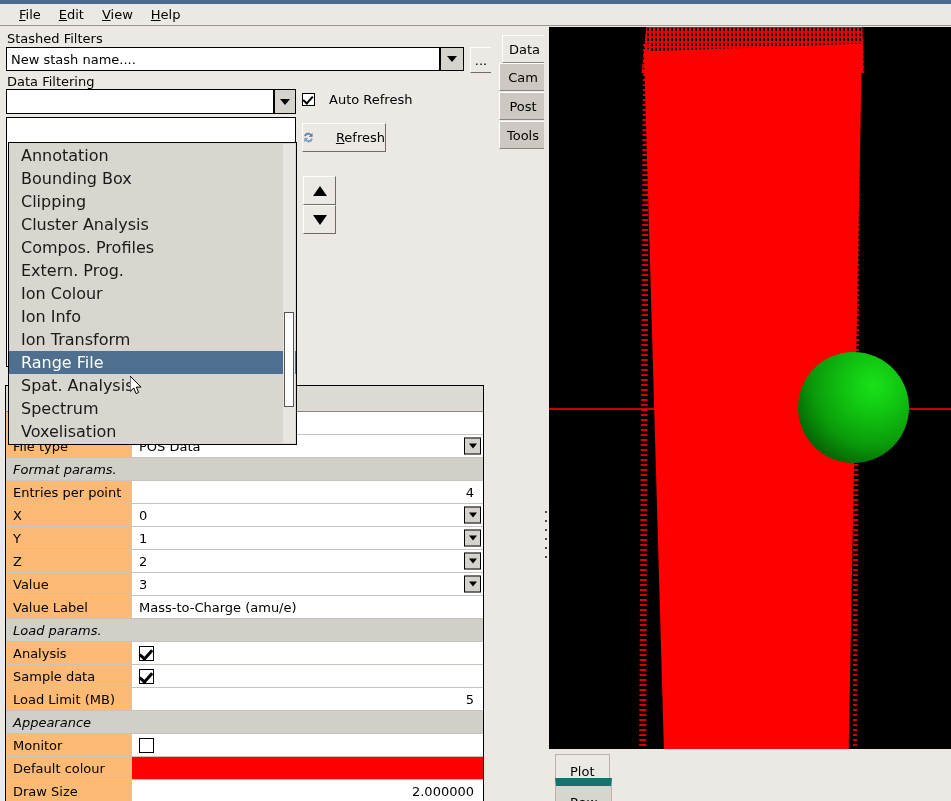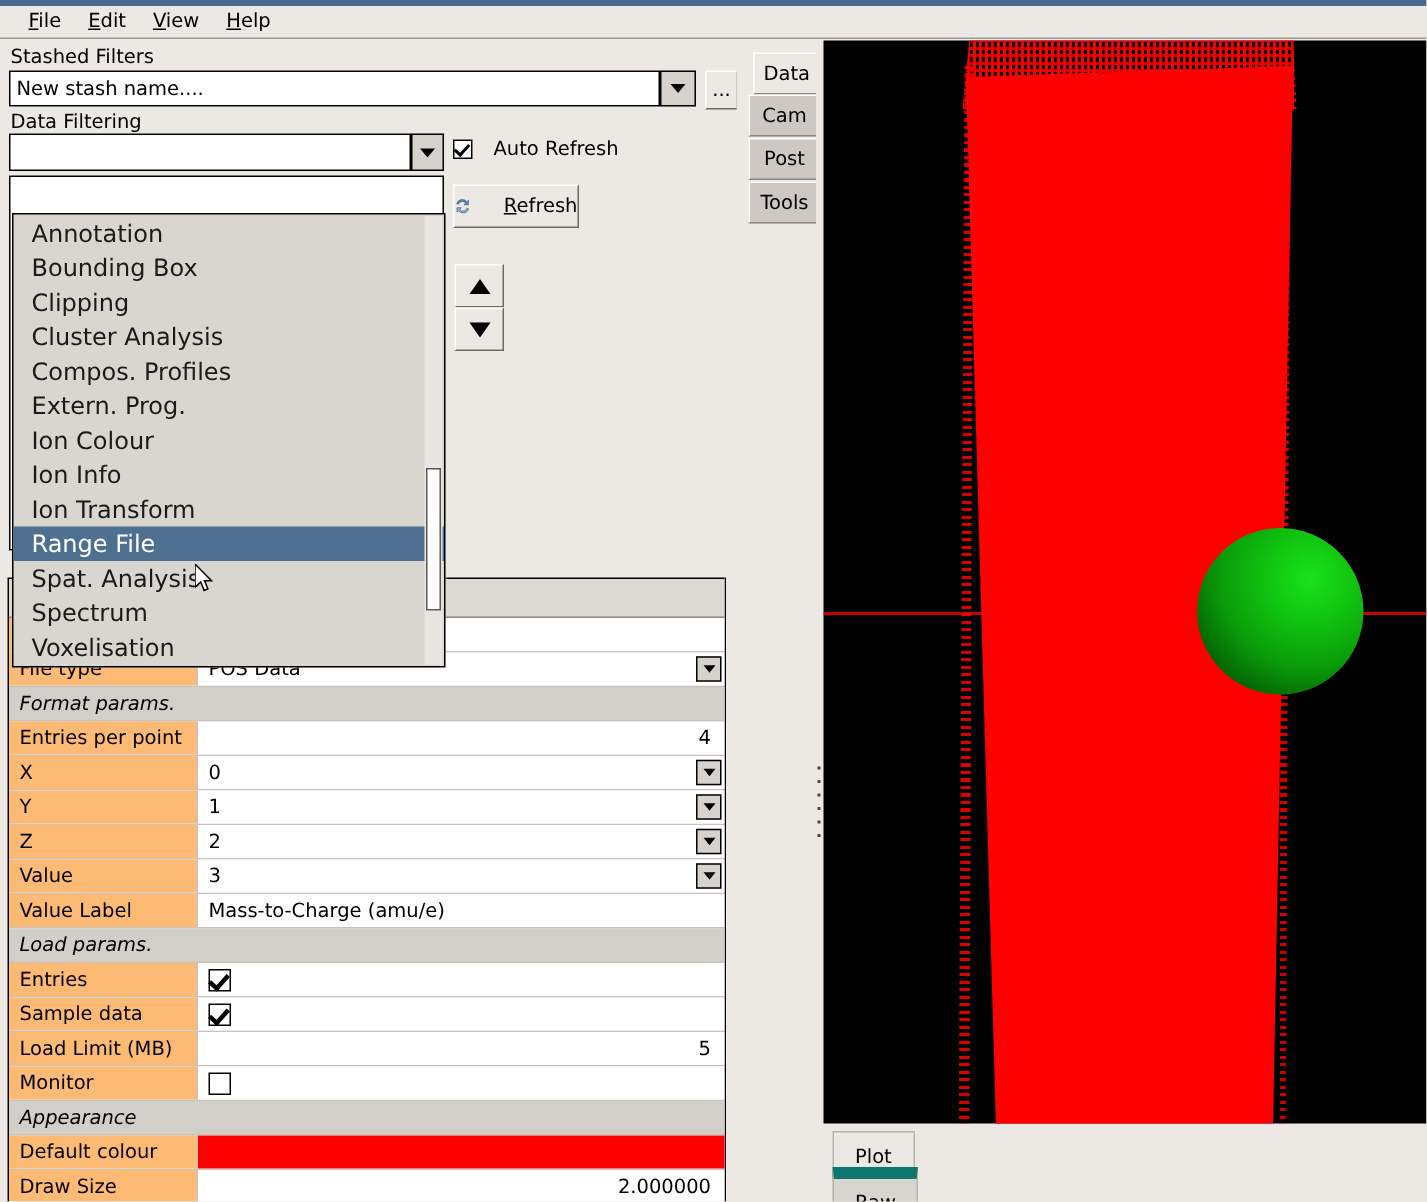--- a/index.html
+++ b/index.html
@@ -550,47 +550,47 @@
               <span>Mass-to-Charge (amu/e)</span>
             </div>
           </div>
           <div class="ptrow section">
             <div class="lab">Load params.</div>
             <div class="val">
               <span></span>
             </div>
           </div>
           <div class="ptrow">
-            <div class="lab">Entries</div>
+            <div class="lab">Analysis</div>
             <div class="val">
               <span class="cbox big checked"></span>
             </div>
           </div>
           <div class="ptrow">
             <div class="lab">Sample data</div>
             <div class="val">
               <span class="cbox big checked"></span>
             </div>
           </div>
           <div class="ptrow">
             <div class="lab">Load Limit (MB)</div>
             <div class="val right">
               <span>5</span>
             </div>
           </div>
-          <div class="ptrow">
-            <div class="lab">Monitor</div>
-            <div class="val">
-              <span class="cbox big"></span>
-            </div>
-          </div>
           <div class="ptrow section">
             <div class="lab">Appearance</div>
             <div class="val">
               <span></span>
+            </div>
+          </div>
+          <div class="ptrow">
+            <div class="lab">Monitor</div>
+            <div class="val">
+              <span class="cbox big"></span>
             </div>
           </div>
           <div class="ptrow">
             <div class="lab">Default colour</div>
             <div class="val">
               <span class="colorswatch" style="background: rgb(254, 0, 0);"></span>
             </div>
           </div>
           <div class="ptrow">
             <div class="lab">Draw Size</div>

